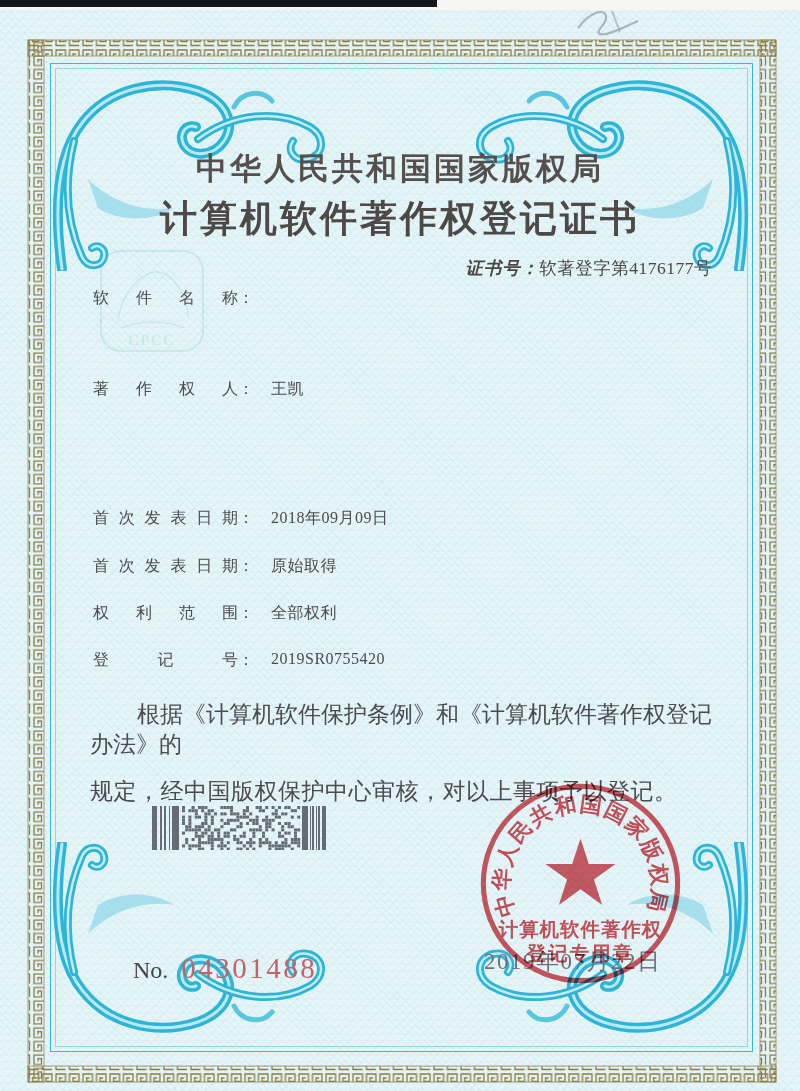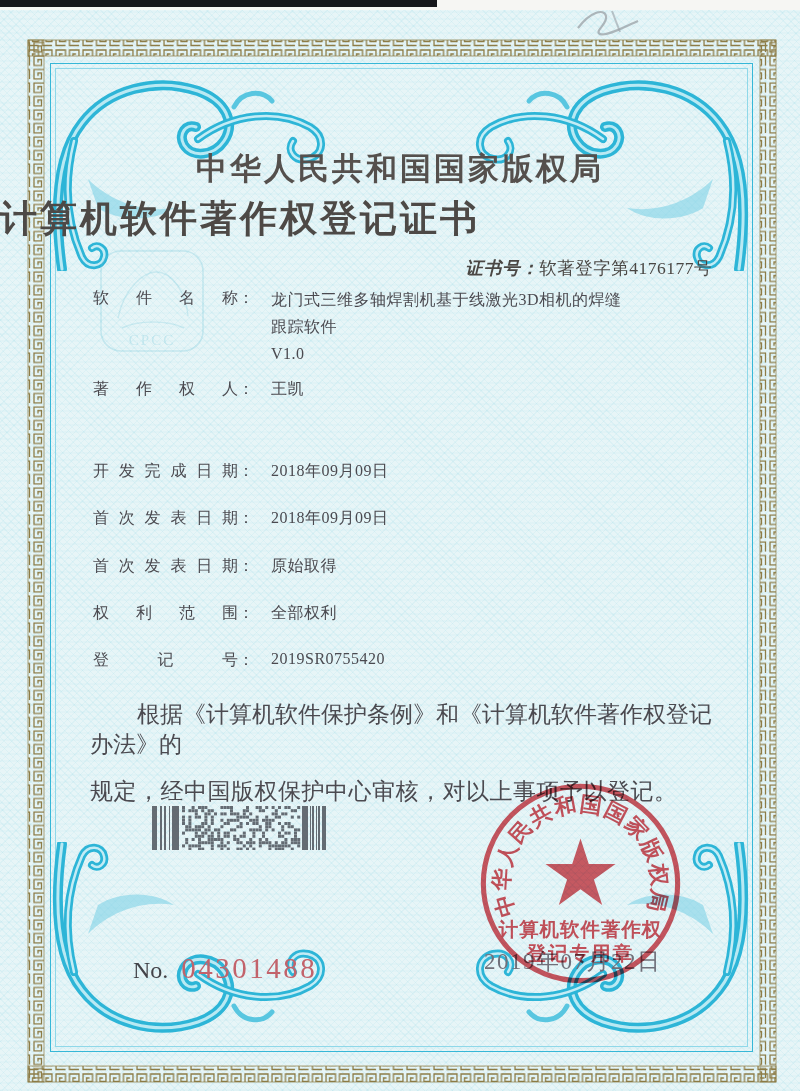--- a/index.html
+++ b/index.html
@@ -20,21 +20,21 @@
   .frame2{left:55px;top:68px;width:691px;height:977px;border:1px solid #8fd8e9;}
   
   .corner{width:300px;height:210px;pointer-events:none;}
   .c-tl{left:48px;top:61px;}
   .c-tr{right:47px;top:61px;transform:scaleX(-1);}
   .c-bl{left:48px;bottom:39px;transform:scaleY(-1);}
   .c-br{right:47px;bottom:39px;transform:scale(-1,-1);}
   
   .authority{left:0;top:148px;width:800px;text-align:center;
     font-size:31px;font-weight:700;letter-spacing:3px;color:#55504d;}
-  .main-title{left:0;top:194px;width:800px;text-align:left;
+  .main-title{left:0;top:194px;width:800px;text-align:center;
     font-size:37px;font-weight:700;letter-spacing:3px;color:#4d4946;}
   .certline{top:256px;right:88px;font-size:17.5px;color:#4a4744;}
   .certline .lbl{font-weight:700;letter-spacing:1px;font-style:italic;}
   .certline .val{letter-spacing:.5px;margin-top:14px;}
   
   .frow{left:93px;font-size:16px;color:#4b4a50;white-space:nowrap;}
   .flabel{display:inline-block;width:145px;text-align:justify;text-align-last:justify;
           vertical-align:top;font-weight:500;}
   .fcolon{display:inline-block;vertical-align:top;}
   .fvalue{display:inline-block;margin-left:13px;vertical-align:top;letter-spacing:.5px;}
@@ -121,36 +121,27 @@
   </svg>
 
   <div class="abs authority">中华人民共和国国家版权局</div>
   <div class="abs main-title">计算机软件著作权登记证书</div>
   <div class="abs certline">
     <span class="lbl">证书号：</span><span class="val">软著登字第4176177号</span>
   </div>
 
   <div class="abs frow" style="top:288px">
     <span class="flabel">软件名称</span><span class="fcolon">：</span>
-    <span class="fvalue">
-      <span class="vline">龙门式三维多轴焊割机基于线激光3D相机的焊缝</span>
-      <span class="vline">跟踪软件</span>
-      <span class="vline">V1.0</span>
-    </span>
   </div>
 
   <div class="abs frow" style="top:379px">
     <span class="flabel">著作权人</span><span class="fcolon">：</span>
     <span class="fvalue">王凯</span>
   </div>
 
-  <div class="abs frow" style="top:461px">
-    <span class="flabel">开发完成日期</span><span class="fcolon">：</span>
-    <span class="fvalue">2018年09月09日</span>
-  </div>
 
   <div class="abs frow" style="top:508px">
     <span class="flabel">首次发表日期</span><span class="fcolon">：</span>
     <span class="fvalue">2018年09月09日</span>
   </div>
 
   <div class="abs frow" style="top:556px">
     <span class="flabel">首次发表日期</span><span class="fcolon">：</span>
     <span class="fvalue">原始取得</span>
   </div>

